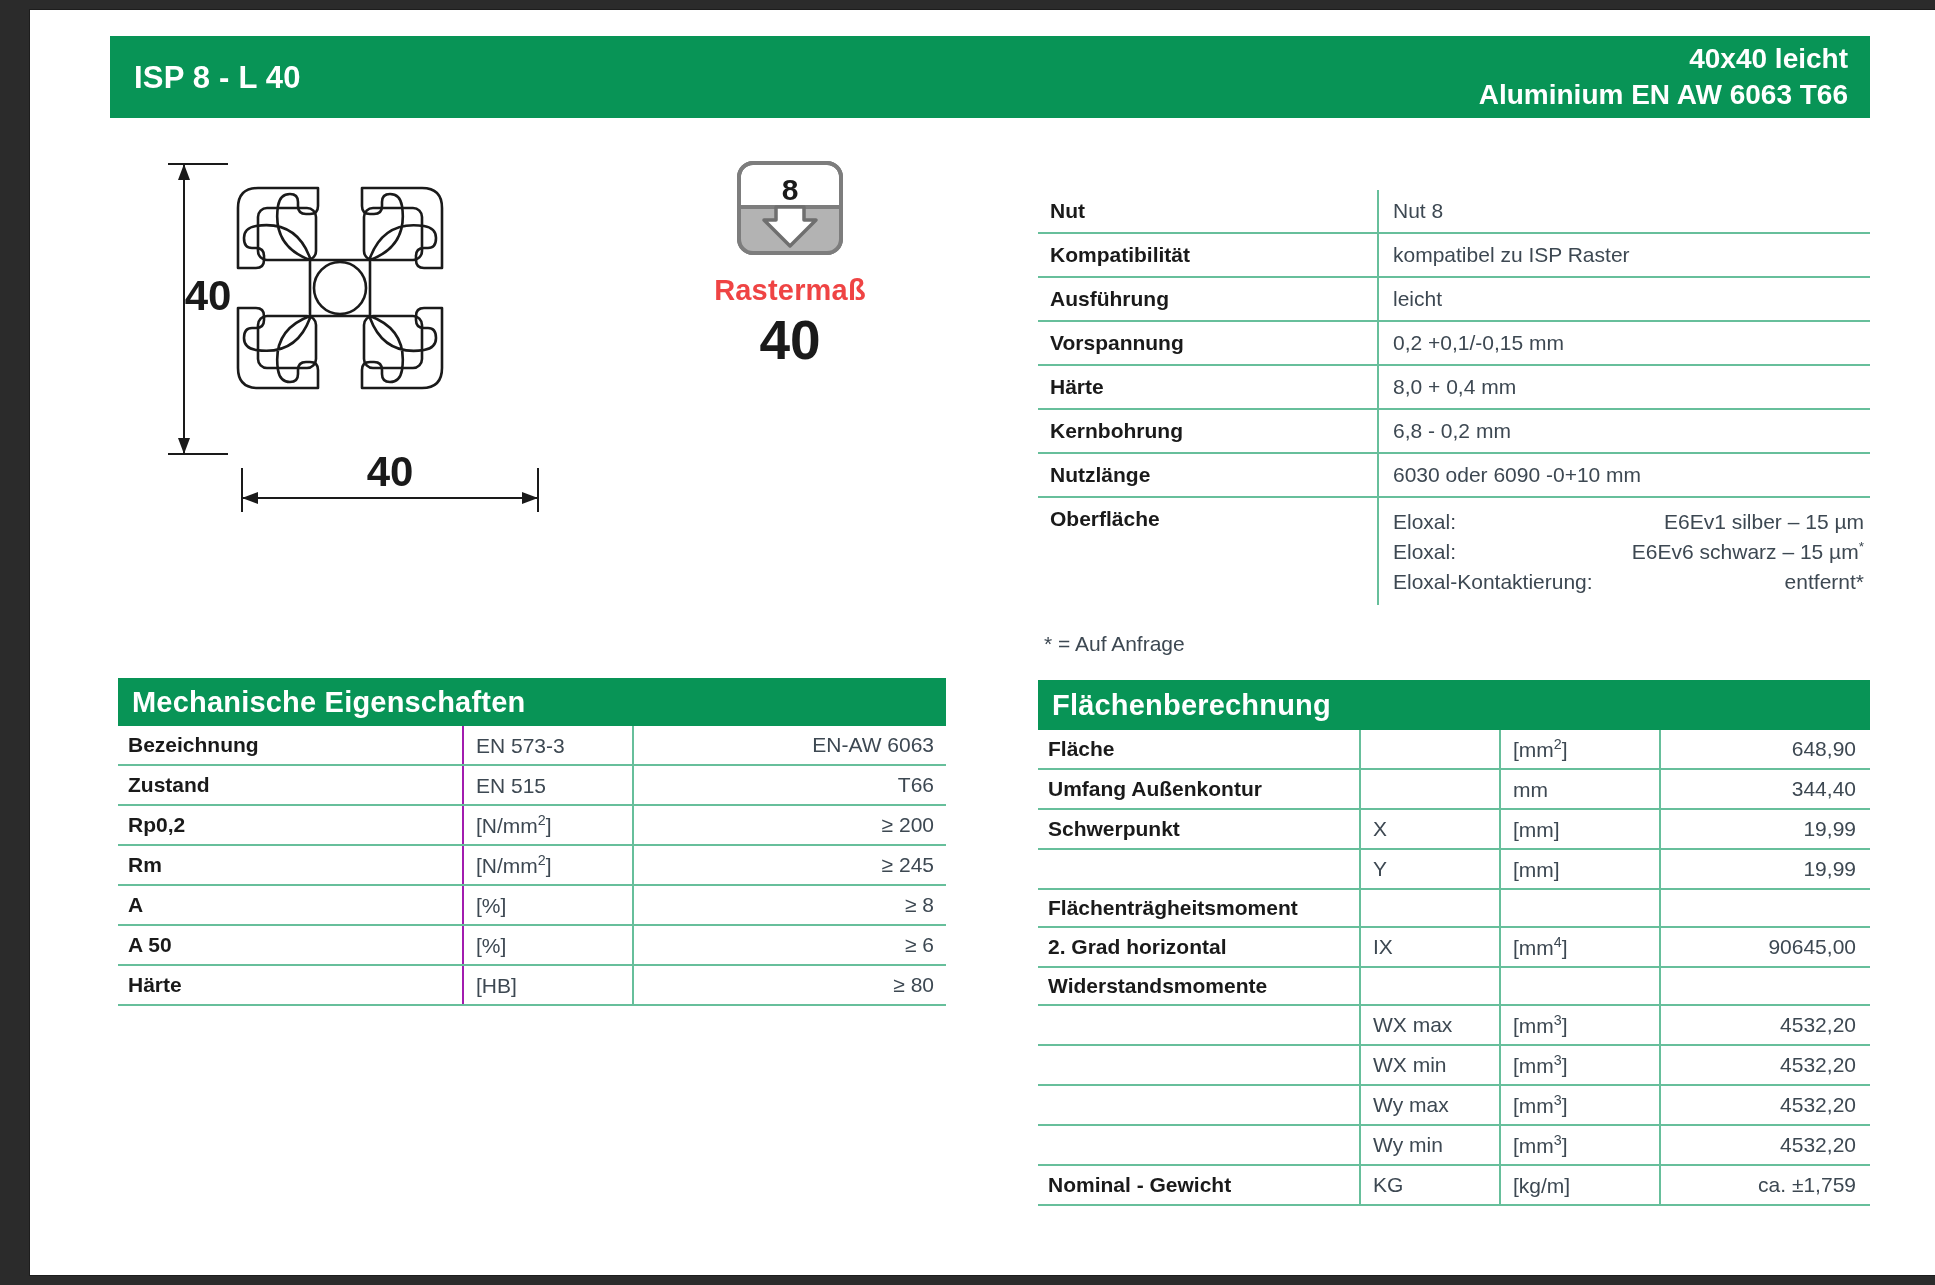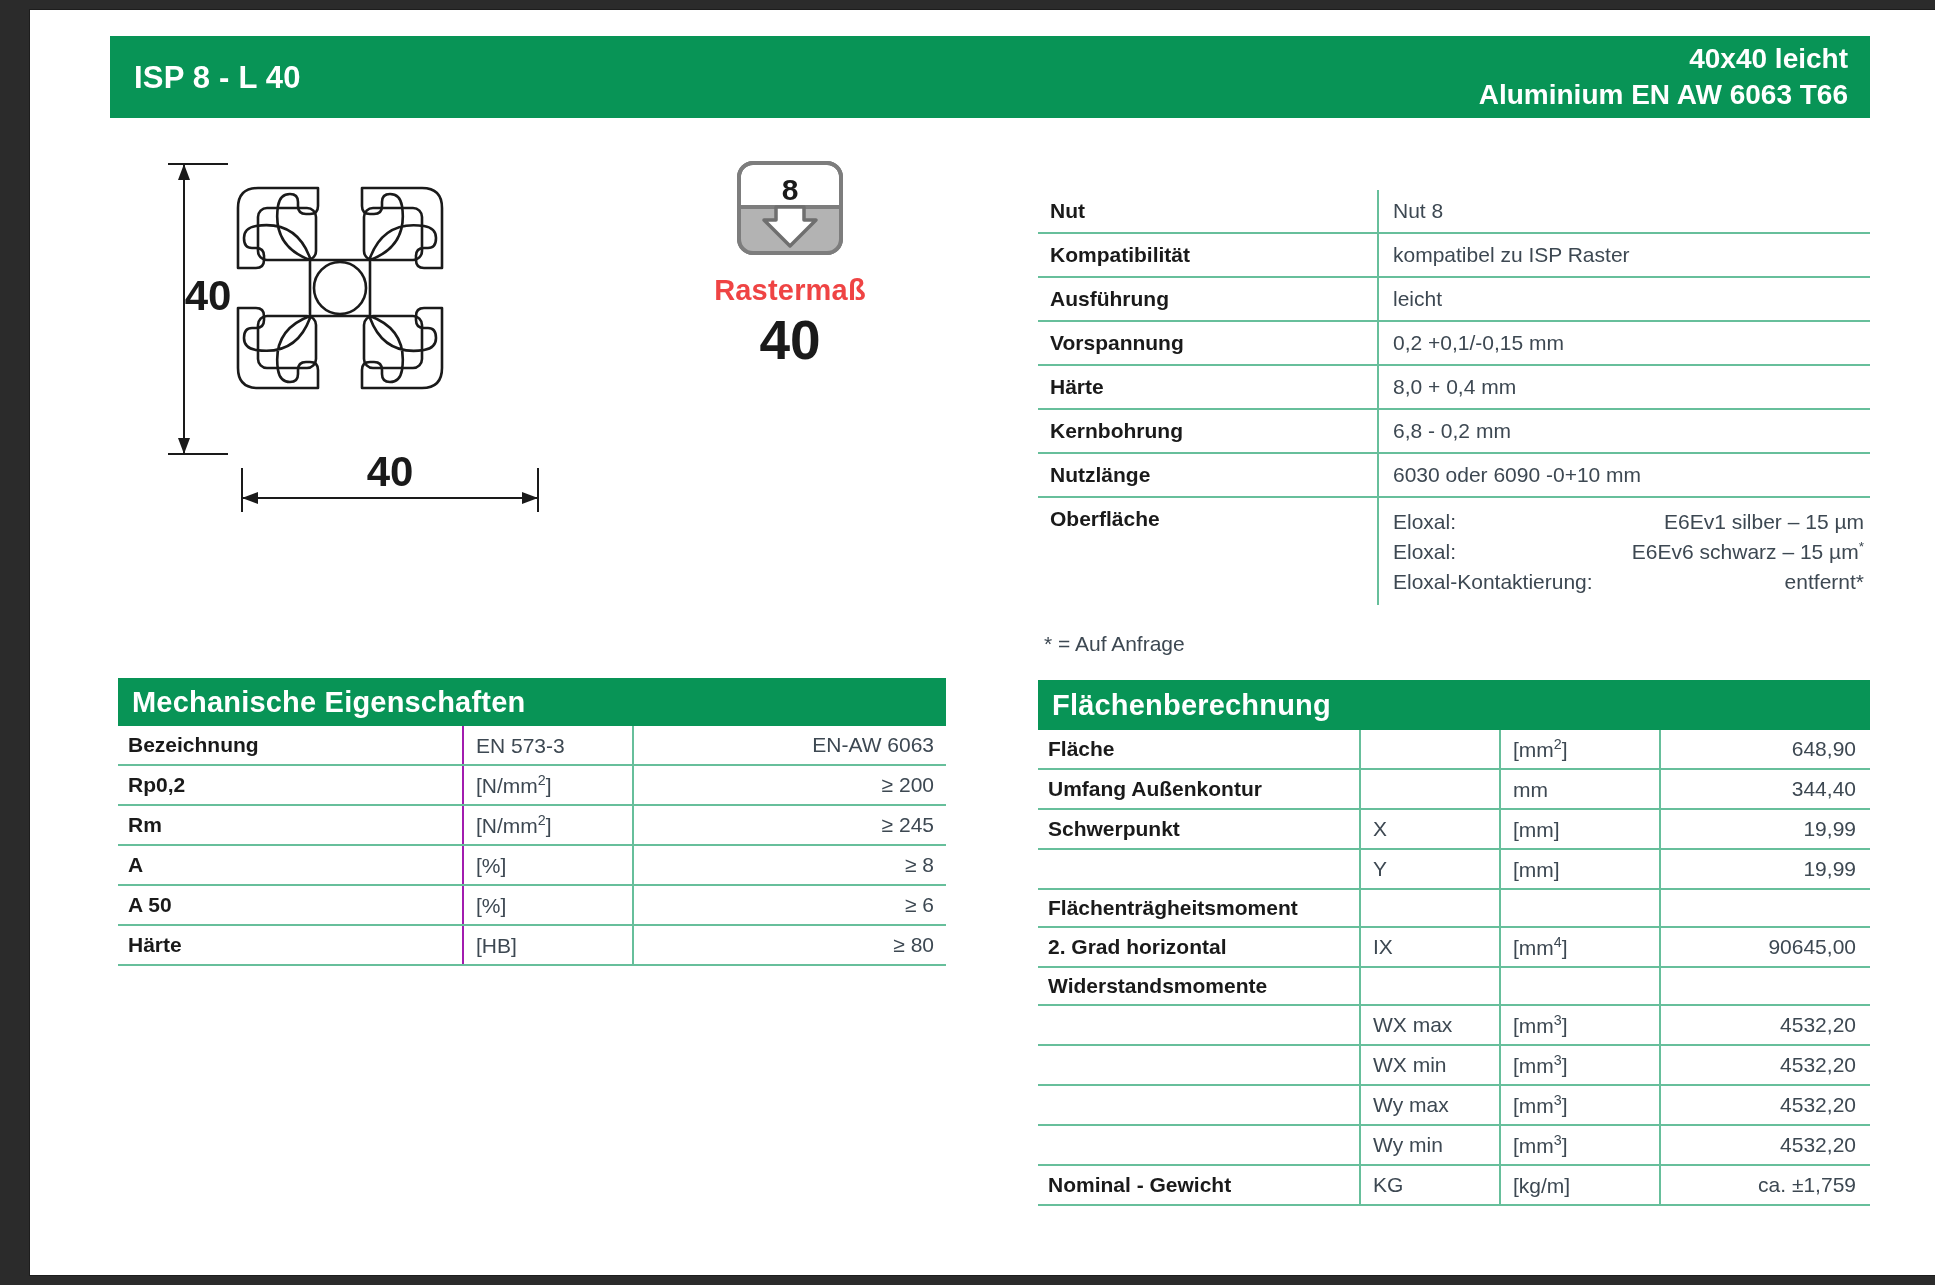--- a/index.html
+++ b/index.html
@@ -310,20 +310,25 @@
 
   <div class="sec-head mech">Mechanische Eigenschaften</div>
   <table class="dt mech">
     <tbody>
       <tr>
         <td class="lbl">Bezeichnung</td>
         <td class="mid"><span>EN 573-3</span><span class="u-sup"></span><span></span></td>
         <td class="num">EN-AW 6063</td>
       </tr>
       <tr>
+        <td class="lbl">Zustand</td>
+        <td class="mid"><span>EN 515</span><span class="u-sup"></span><span></span></td>
+        <td class="num">T66</td>
+      </tr>
+      <tr>
         <td class="lbl">Rp0,2</td>
         <td class="mid"><span>[N/mm</span><span class="u-sup">2</span><span>]</span></td>
         <td class="num">≥ 200</td>
       </tr>
       <tr>
         <td class="lbl">Rm</td>
         <td class="mid"><span>[N/mm</span><span class="u-sup">2</span><span>]</span></td>
         <td class="num">≥ 245</td>
       </tr>
       <tr>

